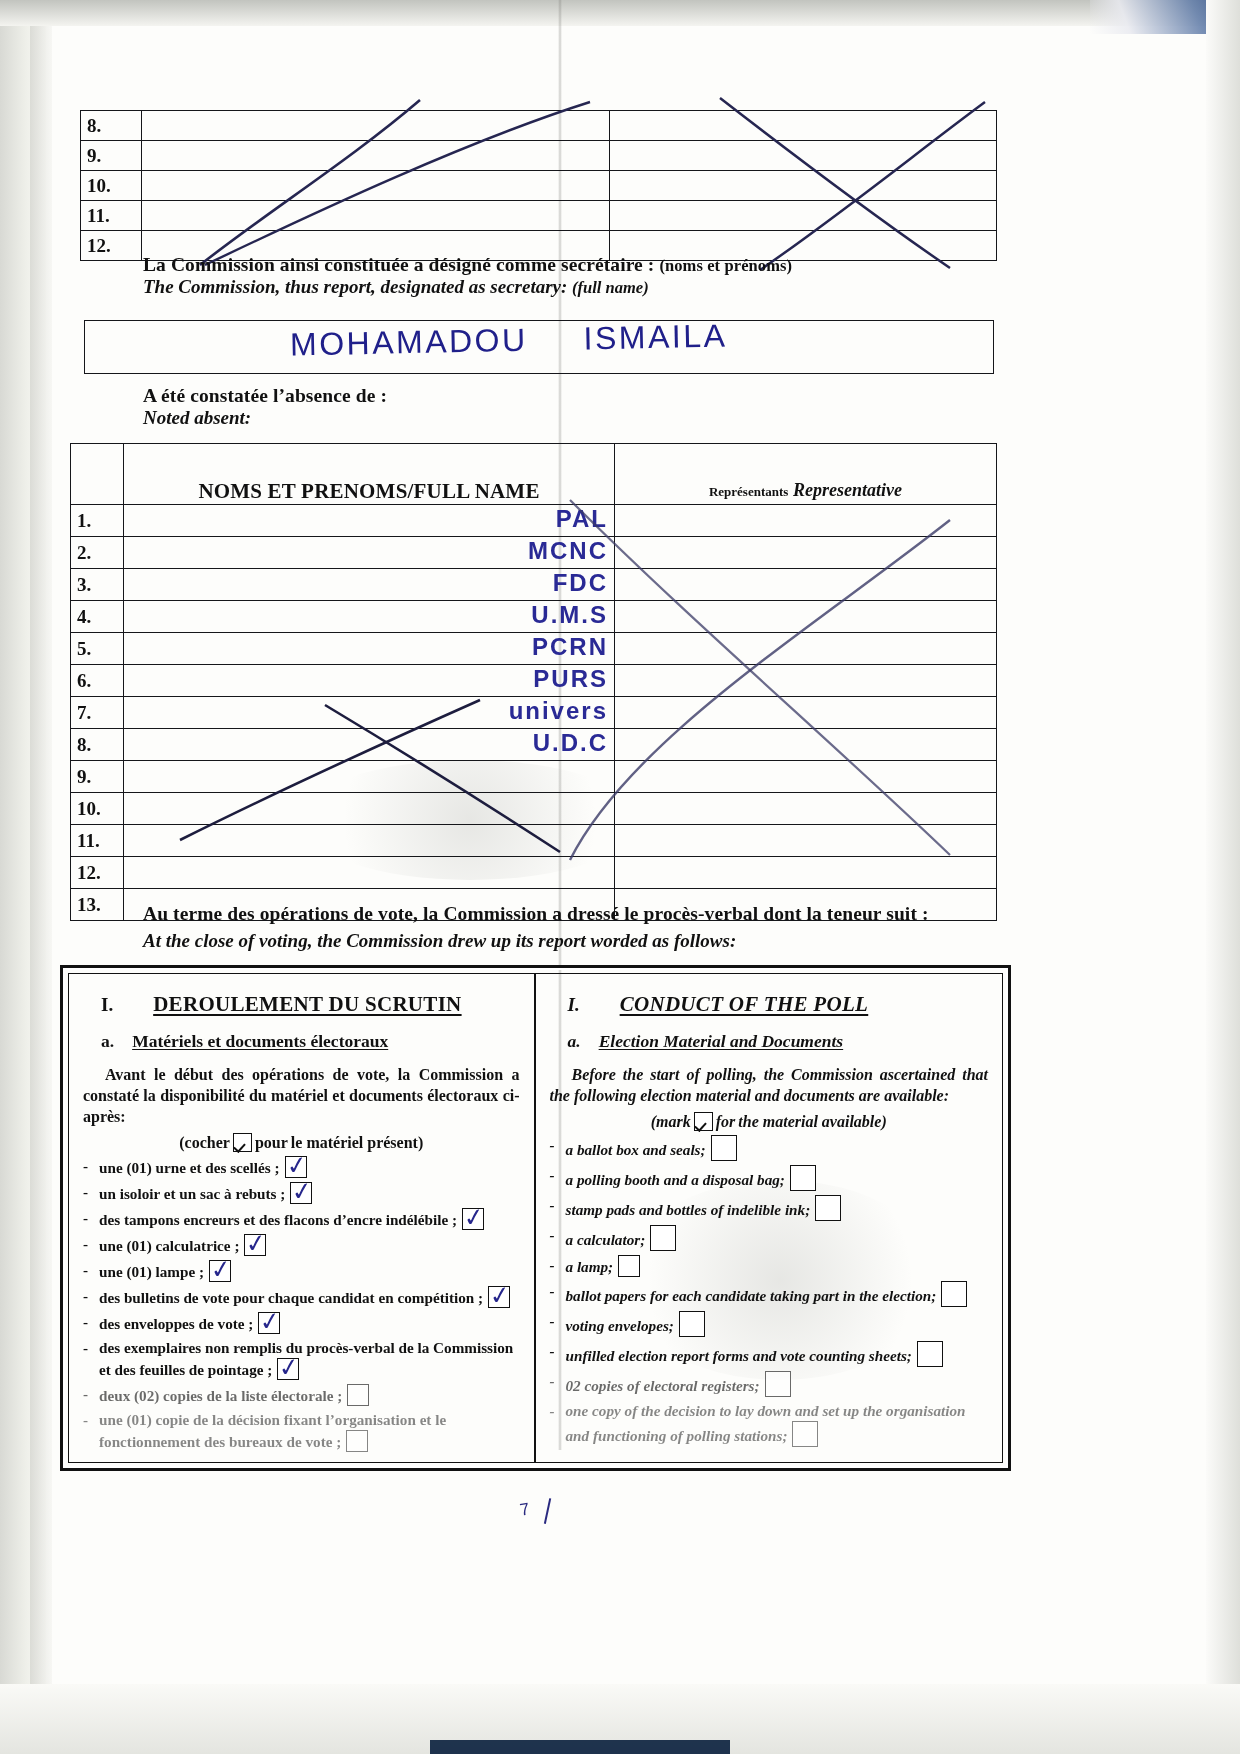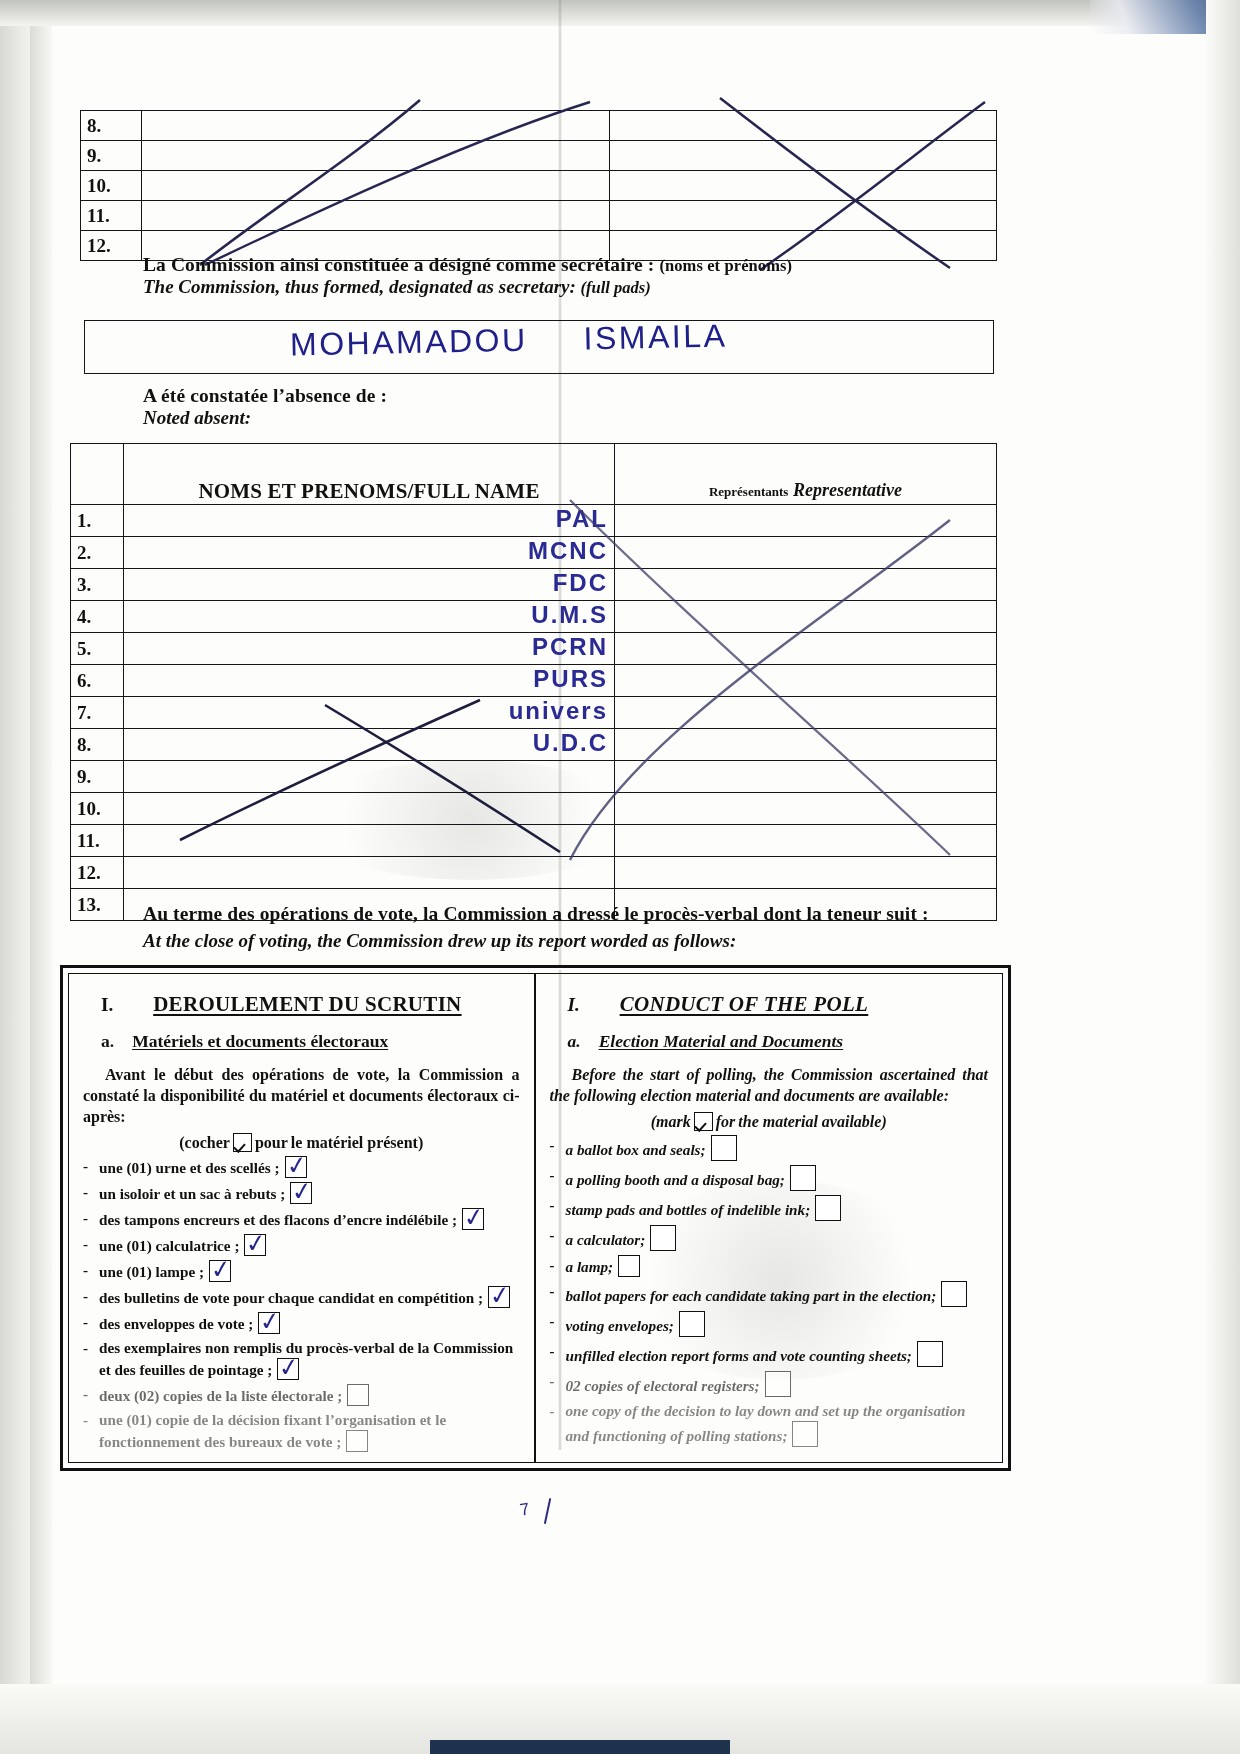--- a/index.html
+++ b/index.html
@@ -230,21 +230,21 @@
   <svg class="pen" style="left:120px;top:90px;" width="900" height="200">
     <path d="M 300 10 C 230 70, 150 120, 80 175" stroke="#262651" stroke-width="2.6" fill="none"></path>
     <path d="M 80 175 C 190 120, 330 55, 420 18" stroke="#262651" stroke-width="2.4" fill="none" opacity="0"></path>
     <path d="M 85 175 C 200 120, 350 50, 470 12" stroke="#262651" stroke-width="2.4" fill="none"></path>
     <path d="M 600 8 C 680 70, 760 130, 830 178" stroke="#262651" stroke-width="2.5" fill="none"></path>
     <path d="M 640 180 C 720 125, 800 60, 865 12" stroke="#262651" stroke-width="2.5" fill="none"></path>
   </svg>
 
   <div class="para" style="left:143px;top:254px;">
     <div class="l1"><span>La Commission ainsi constituée a désigné comme secrétaire :</span> <span class="small-note">(noms et prénoms)</span></div>
-    <div class="l2"><span>The Commission, thus formed, designated as secretary:</span> <span class="small-note" style="font-style:italic">(full pads)</span></div>
+    <div class="l2"><span>The Commission, thus report, designated as secretary:</span> <span class="small-note" style="font-style:italic">(full name)</span></div>
   </div>
 
   <div id="name-box"></div>
   <div id="secretary-name">
     <span>MOHAMADOU</span><span class="sp"></span><span>ISMAILA</span>
   </div>
 
   <div class="para" style="left:143px;top:385px;">
     <div class="l1">A été constatée l’absence de :</div>
     <div class="l2">Noted absent:</div>

